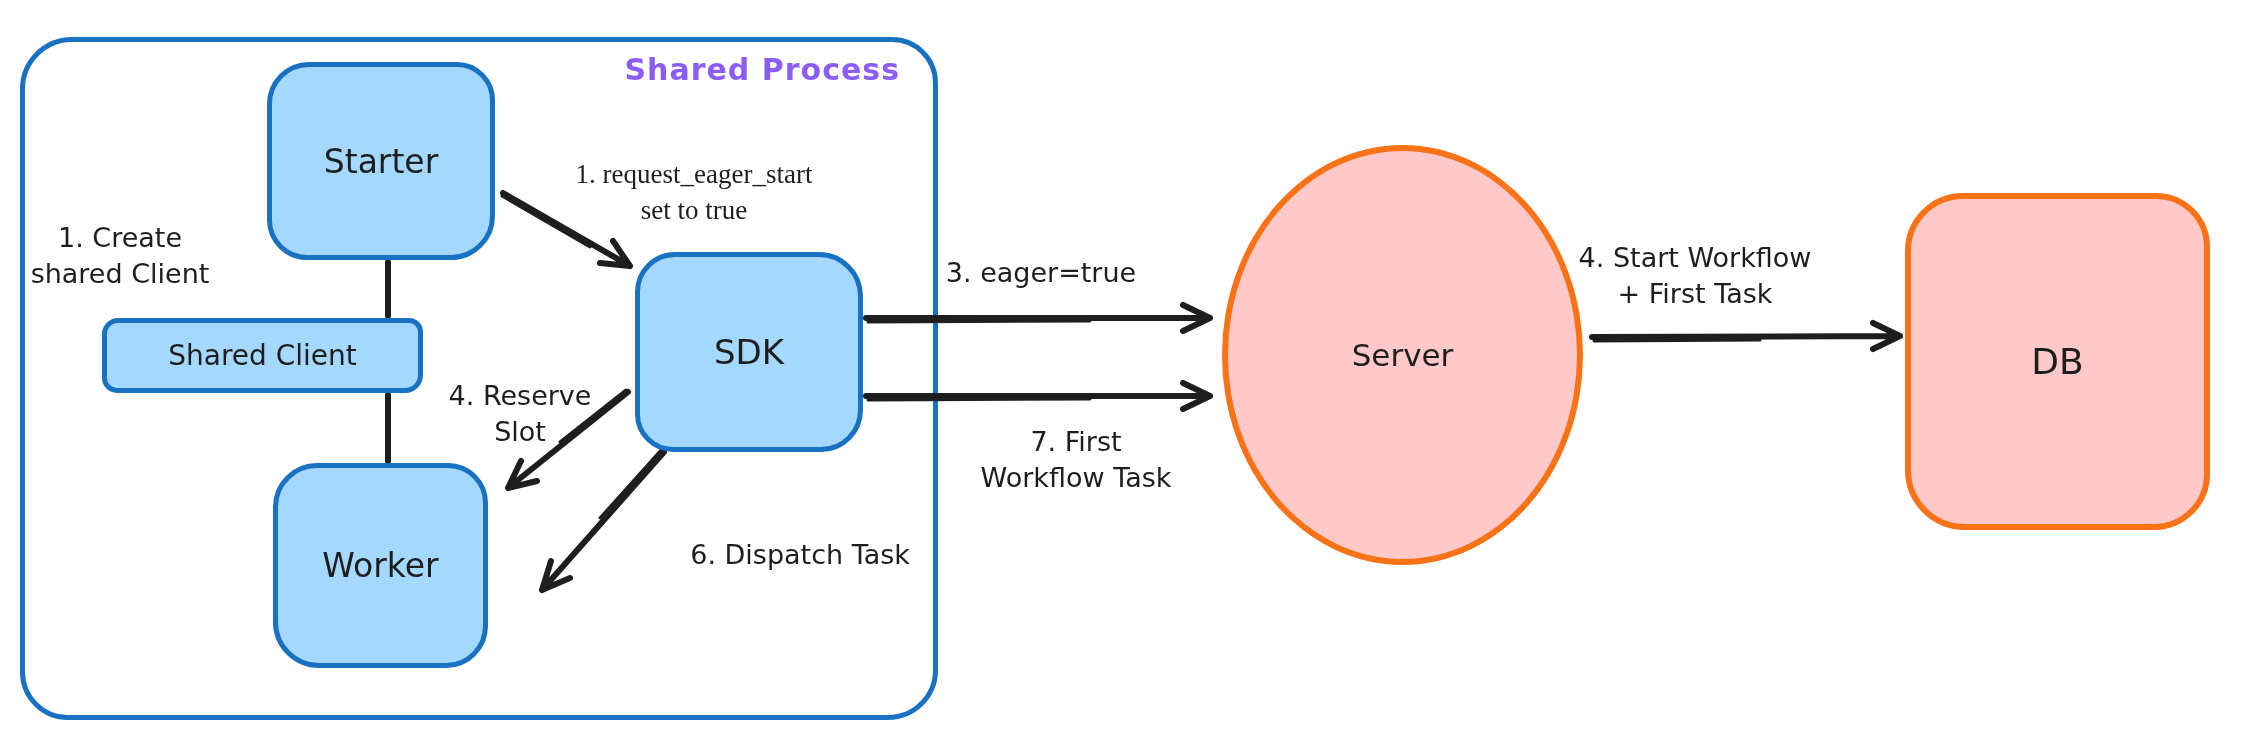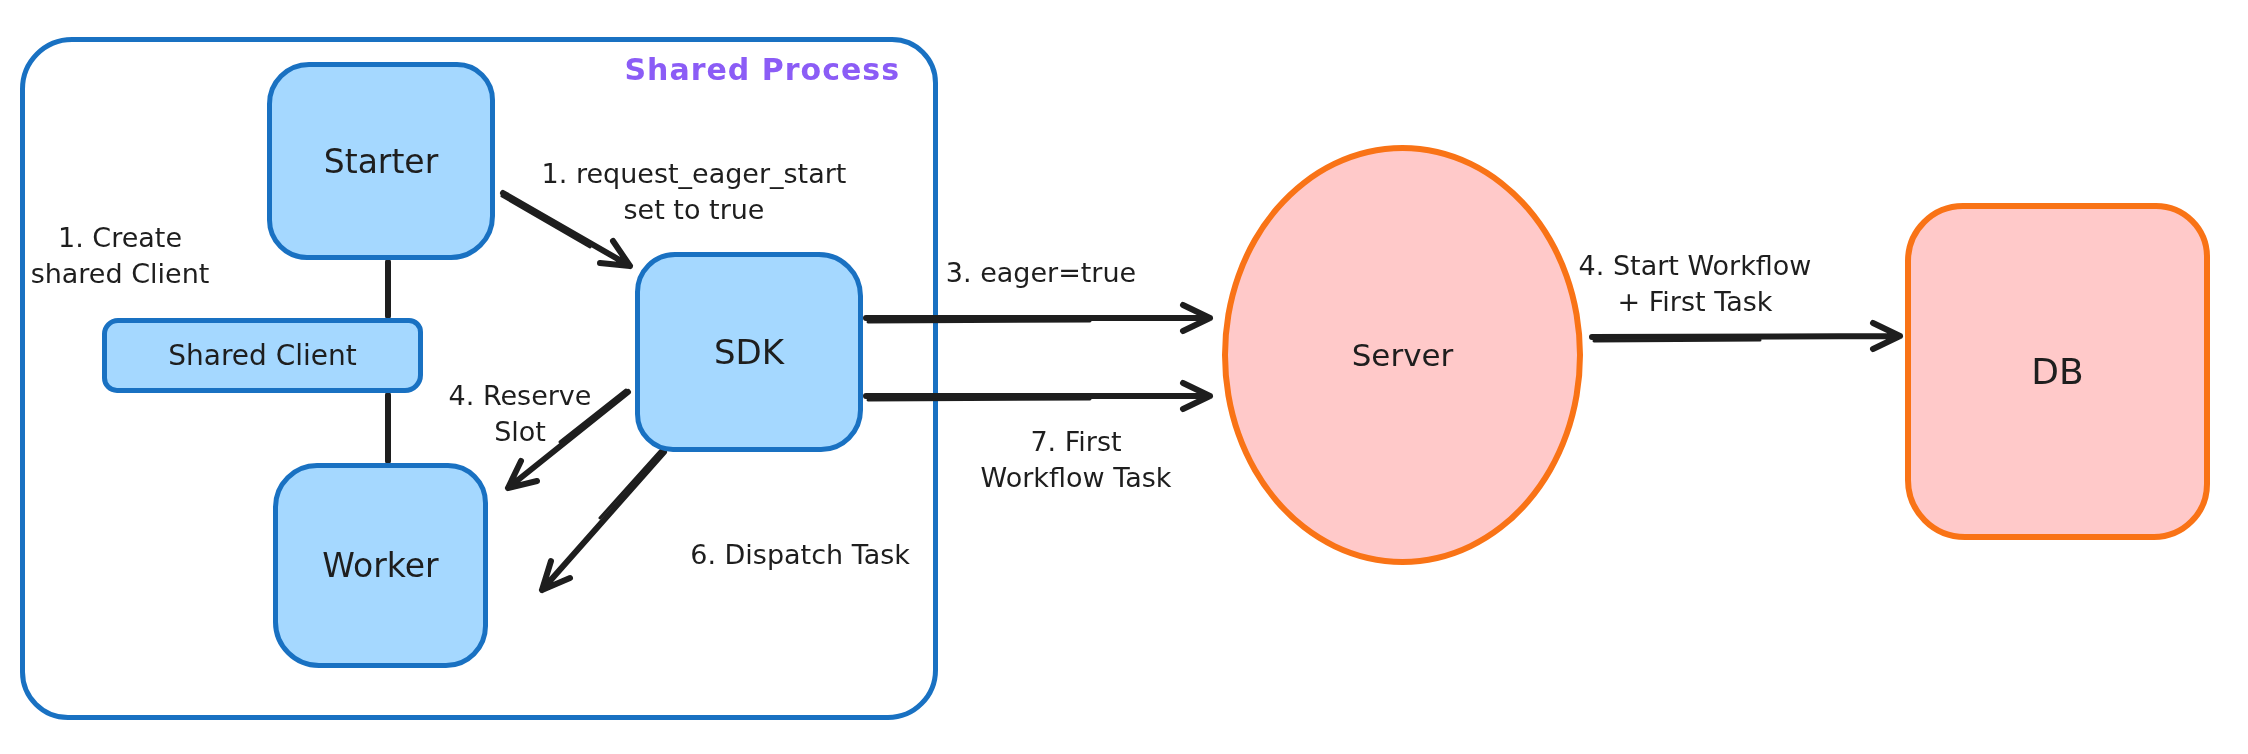--- a/index.html
+++ b/index.html
@@ -46,36 +46,36 @@
   }
   .red-node {
     background: #ffc9c9;
     border: 6px solid #f97316;
   }
   .node-starter { left: 267px; top: 62px;  width: 228px; height: 198px; border-radius: 42px 38px 44px 40px; font-size: 33px; }
   .node-shared-client { left: 102px; top: 318px; width: 321px; height: 75px; border-radius: 16px 14px 18px 15px; font-size: 28px; }
   .node-worker  { left: 273px; top: 463px; width: 215px; height: 205px; border-radius: 44px 40px 42px 46px; font-size: 33px; }
   .node-sdk     { left: 635px; top: 252px; width: 228px; height: 200px; border-radius: 40px 44px 42px 38px; font-size: 34px; }
   .node-server  { left: 1222px; top: 145px; width: 361px; height: 420px; border-radius: 50%; font-size: 31px; }
-  .node-db      { left: 1905px; top: 193px; width: 305px; height: 337px; border-radius: 58px 54px 56px 60px; font-size: 36px; margin-top: 10px; }
+  .node-db      { left: 1905px; top: 193px; width: 305px; height: 337px; border-radius: 58px 54px 56px 60px; font-size: 36px; }
 
   .annotation {
     position: absolute;
     text-align: center;
     font-size: 27px;
     line-height: 36px;
     white-space: pre-line;
     color: #1e1e1e;
   }
   .ann-create   { left: 10px;   top: 220px; width: 220px; }
-  .ann-eager-start { left: 494px; top: 156px; width: 400px; }
+  .ann-eager-start { left: 494px; top: 156px; width: 400px; font-family: Liberation Serif, serif; }
   .ann-reserve  { left: 420px;  top: 378px; width: 200px; }
   .ann-eager-true { left: 921px; top: 255px; width: 240px; }
   .ann-first-task { left: 946px; top: 424px; width: 260px; }
-  .ann-start-wf { left: 1570px; top: 248px; width: 250px; }
+  .ann-start-wf { left: 1570px; top: 240px; width: 250px; }
   .ann-dispatch { left: 600px;  top: 537px; width: 310px; text-align: right; }
 
   svg.wires {
     position: absolute;
     left: 0; top: 0;
     width: 2248px; height: 754px;
     pointer-events: none;
   }
   svg.wires path, svg.wires line {
     fill: none;

